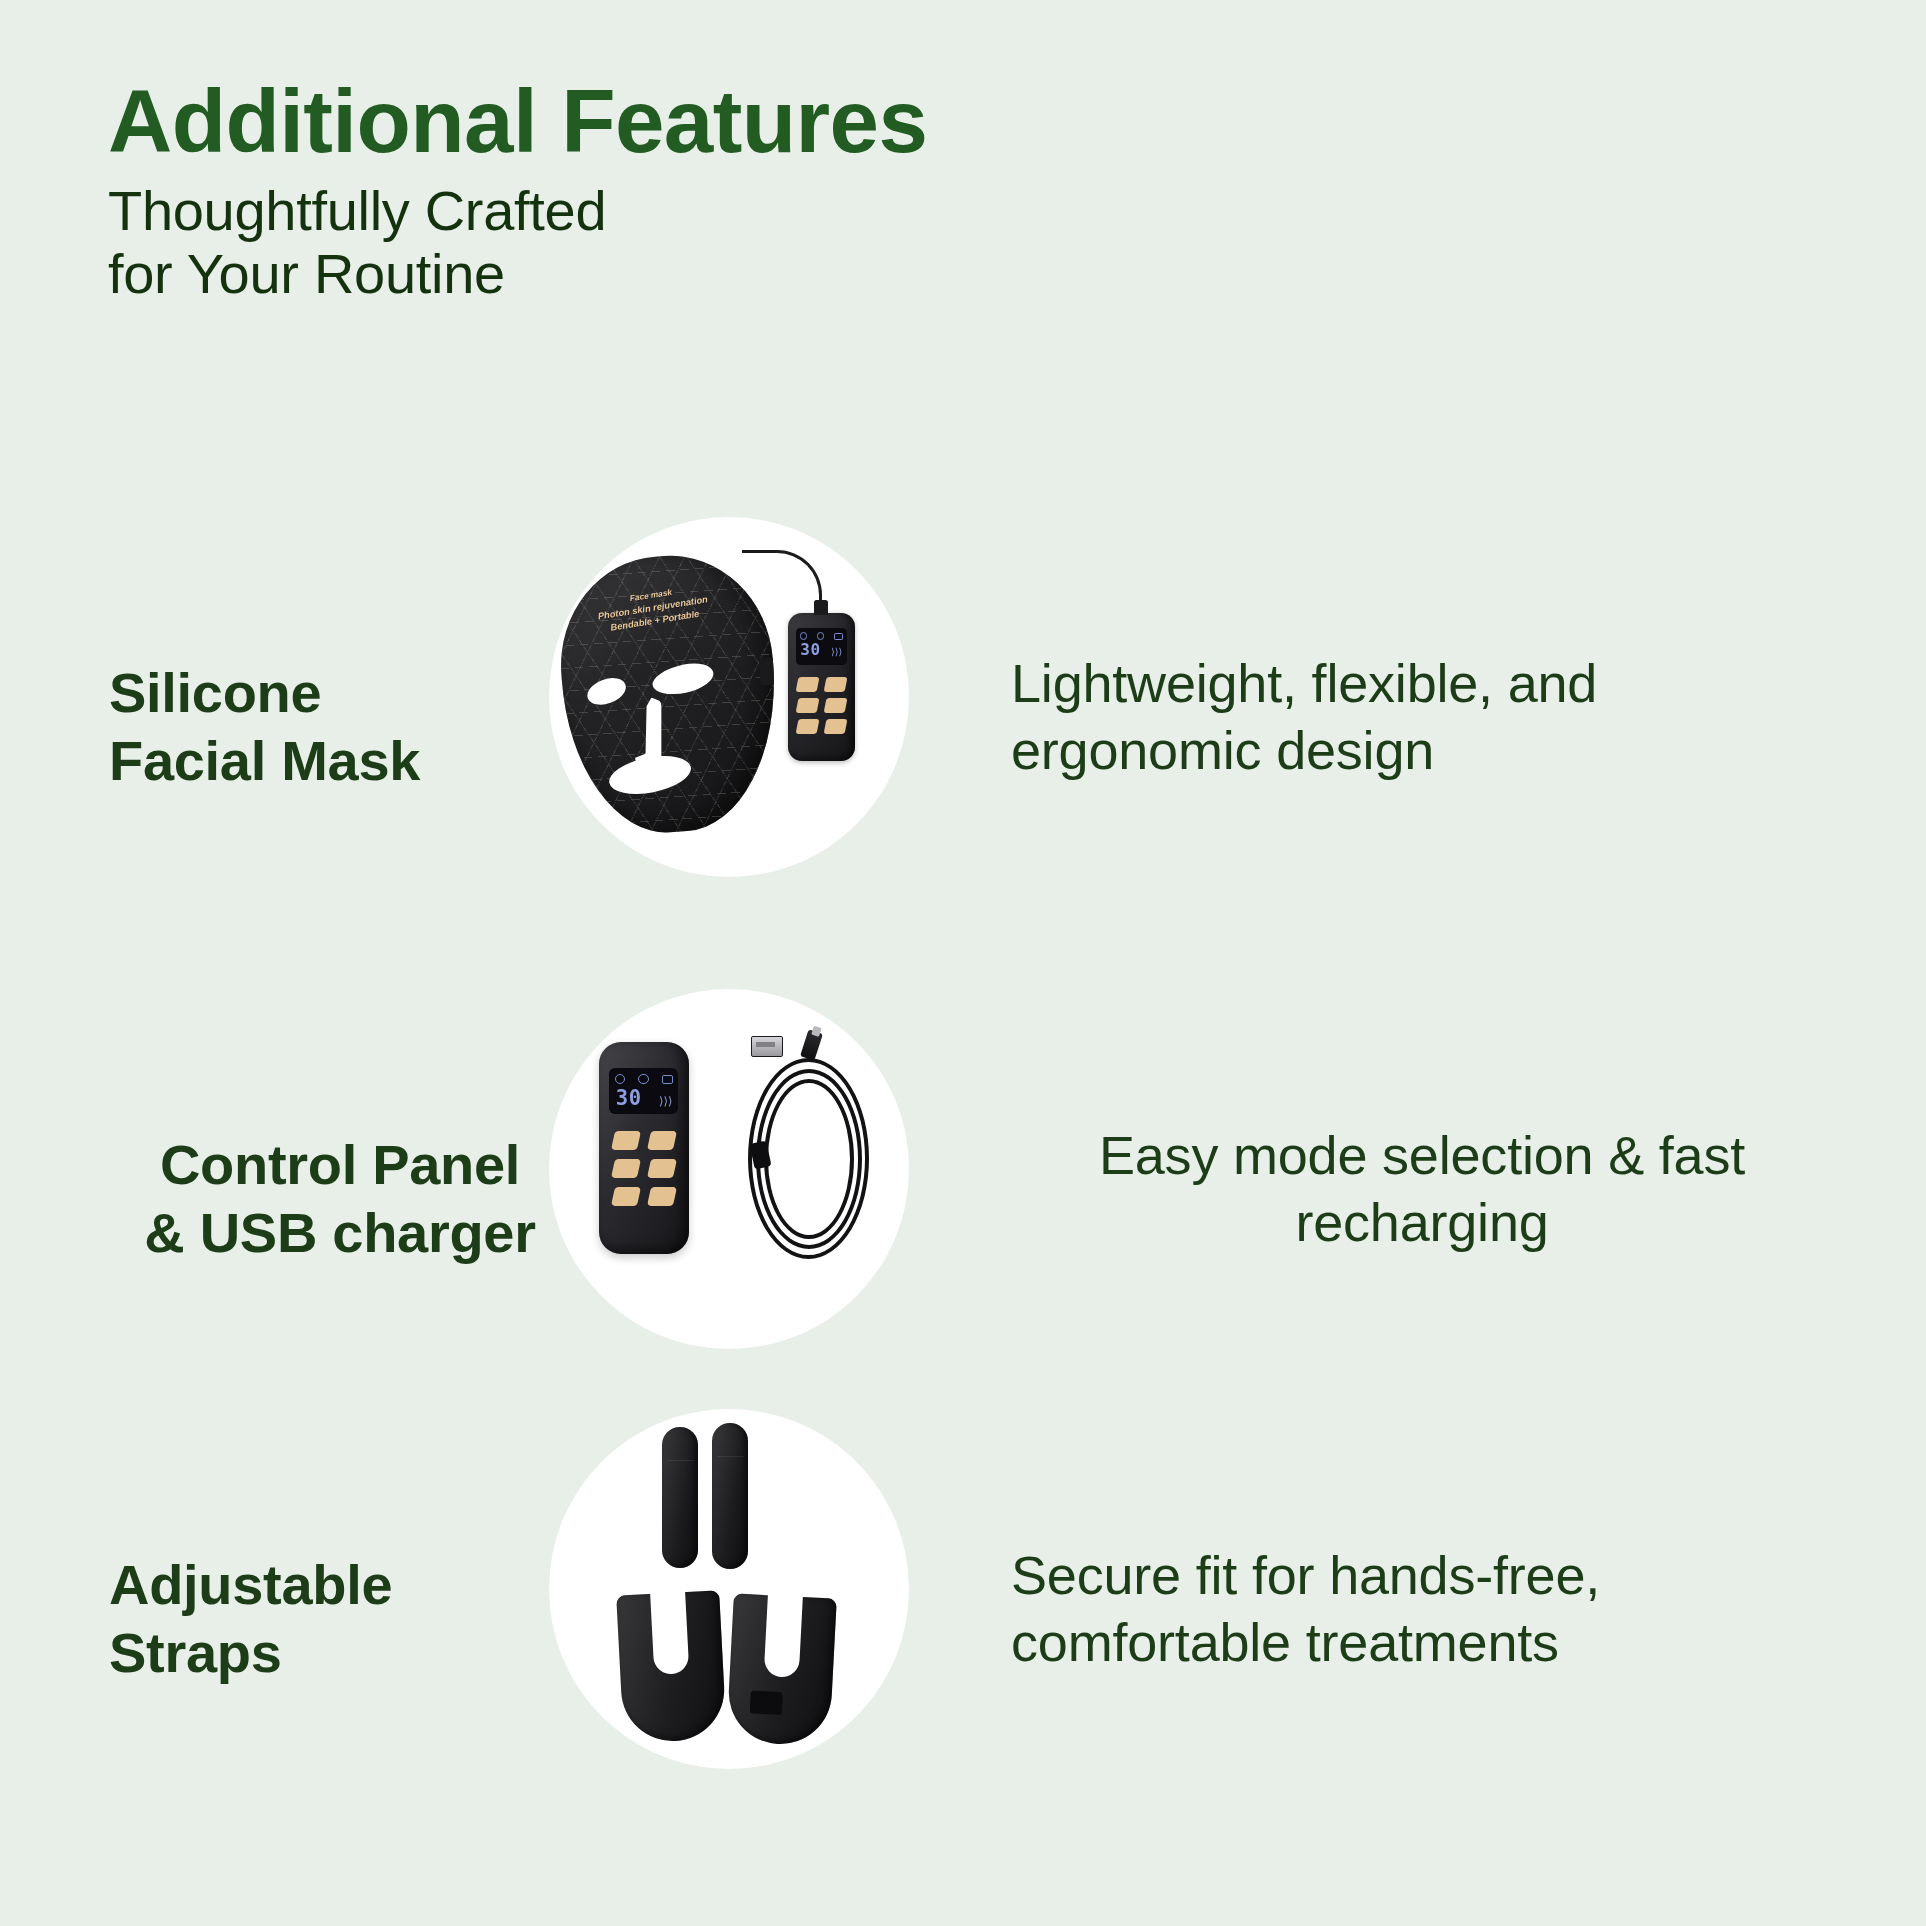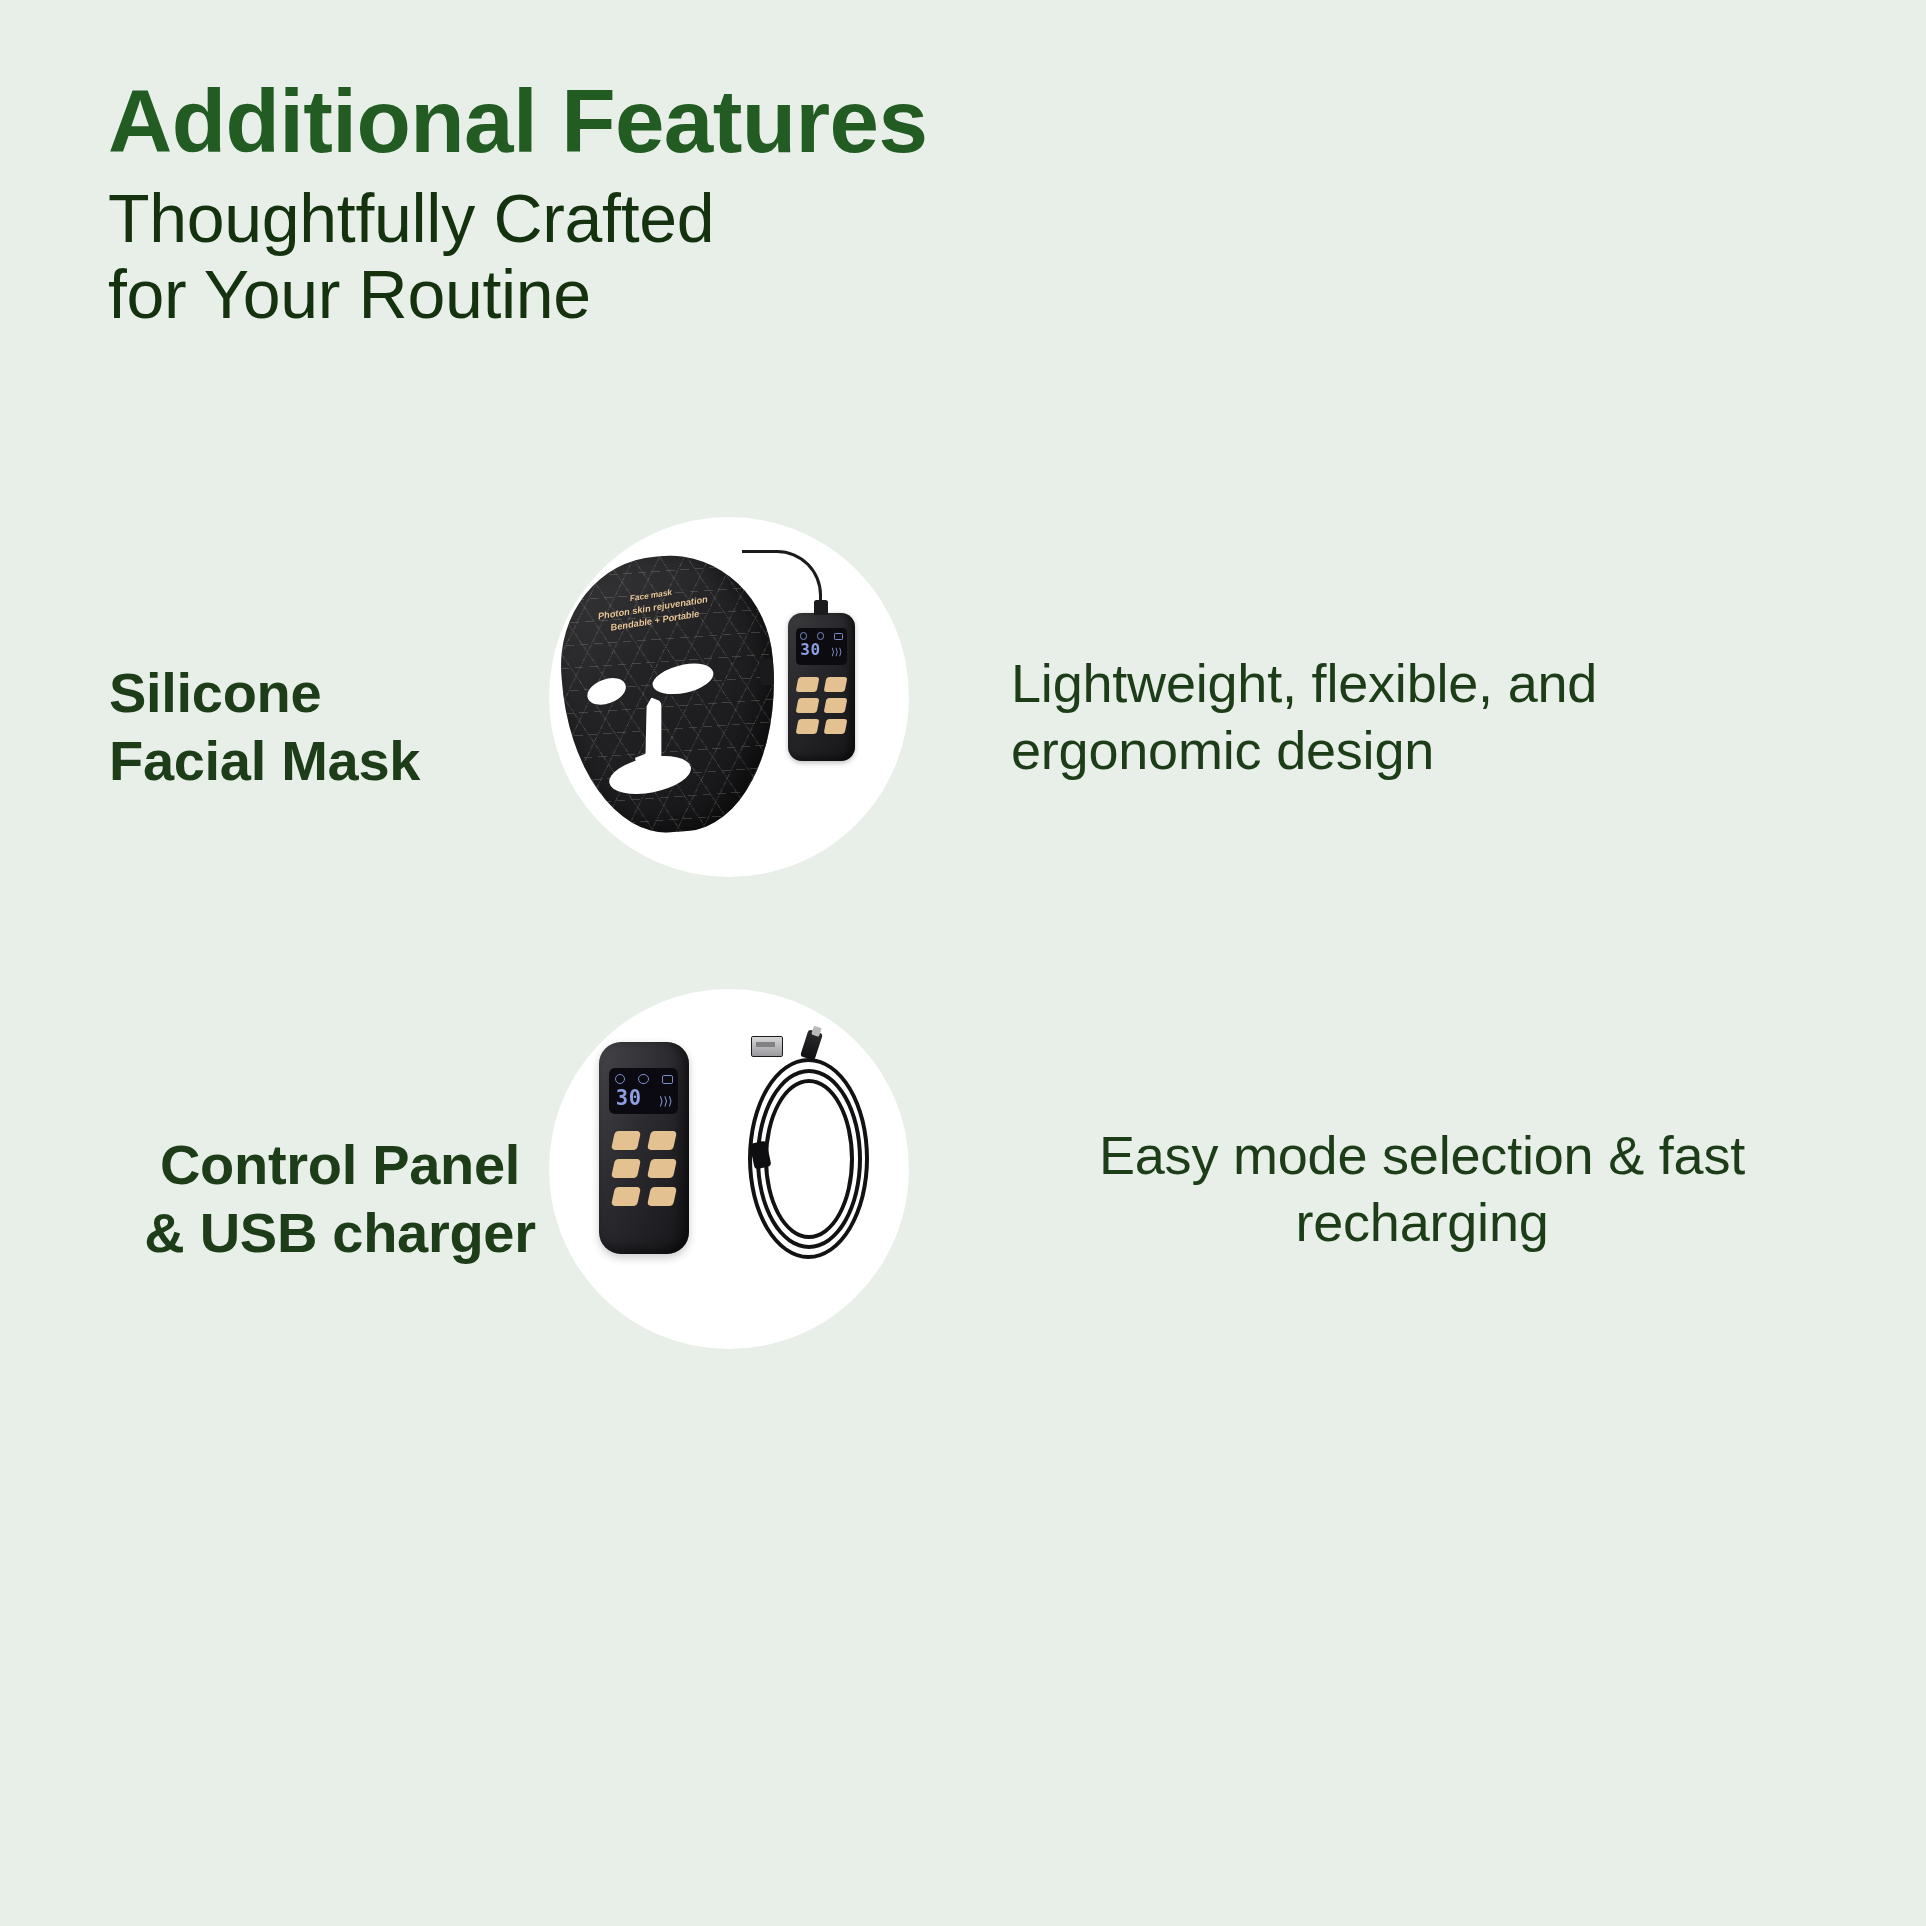--- a/index.html
+++ b/index.html
@@ -13,21 +13,21 @@
   .page{position:relative;width:1926px;height:1926px;}
 
   
   .header{position:absolute;left:108px;top:77px;width:1412px;}
   .title{
     font-size:89px;line-height:1.0;font-weight:700;
     color:#235C23;letter-spacing:-0.6px;margin:0 0 14px 0;
     white-space:nowrap;
   }
   .subtitle{
-    font-size:68px;line-height:1.12;font-weight:300;
+    font-size:56px;line-height:1.12;font-weight:300;
     color:#15320F;letter-spacing:-0.3px;margin:0;
   }
   .subtitle span{display:block;}
 
   
   .row{position:absolute;left:0;width:1926px;height:449px;}
   .row-1{top:472px;}
   .row-2{top:944px;text-align:center;}
   .row-3{top:1364px;}
 
@@ -301,15 +301,36 @@
 
       </div>
     </div>
 
     <div class="desc">
       <span>Easy mode selection &amp; fast</span>
       <span>recharging</span>
     </div>
   </div>
 
+  <div class="row row-3">
+
+    <div class="label">
+      <span>Adjustable</span>
+      <span>Straps</span>
+    </div>
+
+    <div class="circle">
+      <div class="stage">
+        <div class="strap-v sv1"></div>
+        <div class="strap-v sv2"></div>
+        <div class="strap-u su1"></div>
+        <div class="strap-u su2"></div>
+      </div>
+    </div>
+
+    <div class="desc">
+      <span>Secure fit for hands-free,</span>
+      <span>comfortable treatments</span>
+    </div>
+  </div>
 
 </div>
 
 
 </body></html>

